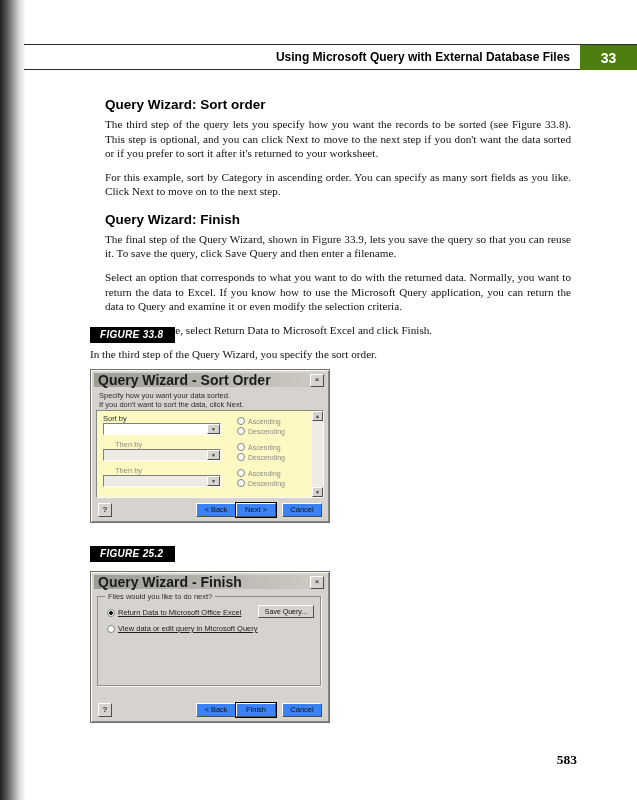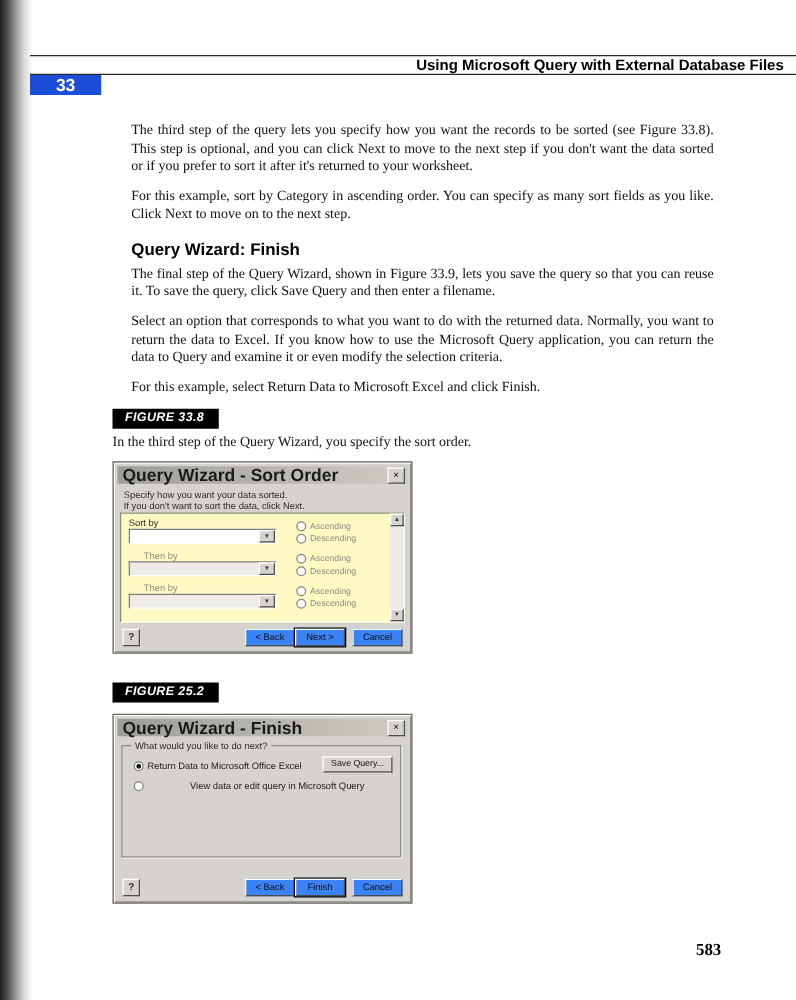--- a/index.html
+++ b/index.html
@@ -4,24 +4,24 @@
 <style>
   html,body{margin:0;padding:0;}
   body{width:637px;height:800px;position:relative;background:#ffffff;overflow:hidden;
        font-family:"Liberation Serif",serif;color:#111;}
 
   
   .binding{position:absolute;left:0;top:0;bottom:0;width:26px;
     background:linear-gradient(to right,#1e1e1e 0px,#4f4f4f 6px,#8f8f8f 12px,#d8d8d8 19px,#ffffff 26px);}
 
   
-  .header{position:absolute;left:24px;top:44px;right:0;height:25px;border-top:1px solid #2a2a2a;display:flex;flex-direction:column;}
+  .header{position:absolute;left:24px;top:44px;right:0;height:25px;border-top:1px solid #2a2a2a;display:flex;}
   .header-title{flex:1;border-bottom:1px solid #2a2a2a;display:flex;align-items:center;justify-content:flex-end;
     padding-right:10px;font-family:"Liberation Sans",sans-serif;font-weight:bold;font-size:12px;color:#000;}
-  .chapter-box{width:57px;background:#1d4ed8;color:#fff;display:flex;align-items:center;justify-content:center;
+  .chapter-box{width:57px;background:#4d7c0f;color:#fff;display:flex;align-items:center;justify-content:center;
     font-family:"Liberation Sans",sans-serif;font-weight:bold;font-size:14px;}
 
   
   .content{position:absolute;left:105px;top:97px;width:466px;}
   .content h2{font-family:"Liberation Sans",sans-serif;font-size:13.5px;font-weight:bold;margin:0 0 5px 0;color:#000;}
   .content h2.second{margin-top:13px;}
   .content p{font-size:11.2px;line-height:1.3;margin:0 0 9px 0;text-align:justify;}
 
   
   .figure-block{position:absolute;left:62px;width:508px;padding-left:28px;}
@@ -76,39 +76,40 @@
   .win-btn{width:40px;height:14px;background:#3b82f6;border:1px solid;border-color:#fff #4e4e49 #4e4e49 #fff;
     font-family:"Liberation Sans",sans-serif;font-size:7.5px;color:#111;display:flex;align-items:center;
     justify-content:center;box-sizing:border-box;}
   .win-btn.default{box-shadow:0 0 0 1px #000;}
   .win-btn.gap{margin-left:6px;}
 
   .groupbox{position:absolute;left:6px;right:8px;top:24px;height:88px;
     border:1px solid #8f8f88;box-shadow:1px 1px 0 0 #f6f4ef;}
   .group-label{position:absolute;top:-5px;left:7px;background:#d6d3ce;padding:0 3px;font-size:7.5px;color:#2c2c2c;}
   .option-row{position:absolute;left:9px;display:flex;align-items:center;}
-  .opt1{top:11px;} .opt2{top:27px;gap:34px;}
-  .option-label{font-size:7.5px;color:#1b1b1b;}
+  .opt1{top:11px;} .opt2{top:27px;}
+  .option-label{font-size:7.5px;color:#1b1b1b;text-decoration:underline;}
   .save-btn{position:absolute;right:6px;top:8px;width:56px;height:13px;background:#d6d3ce;border:1px solid;
     border-color:#fff #4e4e49 #4e4e49 #fff;font-size:7px;display:flex;align-items:center;justify-content:center;
     box-sizing:border-box;color:#111;}
 
   .page-number{position:absolute;right:60px;top:752px;font-weight:bold;font-size:13.5px;color:#000;}
 </style>
 </head>
 <body>
 
 <div class="binding"></div>
 
 <div class="header">
   <div class="header-title">Using Microsoft Query with External Database Files</div>
   <div class="chapter-box">33</div>
 </div>
 
 <div class="content">
+  <h2>Query Wizard: Sort order</h2>
   <p>The third step of the query lets you specify how you want the records to be sorted (see Figure 33.8). This step is optional, and you can click Next to move to the next step if you don't want the data sorted or if you prefer to sort it after it's returned to your worksheet.</p>
   <p>For this example, sort by Category in ascending order. You can specify as many sort fields as you like. Click Next to move on to the next step.</p>
   <h2 class="second">Query Wizard: Finish</h2>
   <p>The final step of the Query Wizard, shown in Figure 33.9, lets you save the query so that you can reuse it. To save the query, click Save Query and then enter a filename.</p>
   <p>Select an option that corresponds to what you want to do with the returned data. Normally, you want to return the data to Excel. If you know how to use the Microsoft Query application, you can return the data to Query and examine it or even modify the selection criteria.</p>
   <p>For this example, select Return Data to Microsoft Excel and click Finish.</p>
 </div>
 
 <div class="figure-block fig1">
   <div class="figure-label">FIGURE 33.8</div>
@@ -214,21 +215,21 @@
 
   <div class="dialog d-finish">
     <div class="titlebar">
       <span class="titlebar-text">Query Wizard - Finish</span>
       <span class="close-btn">
           <span>×</span>
         </span>
     </div>
 
     <div class="groupbox">
-      <span class="group-label">What would you like to do next?</span>
+      <span class="group-label">Files would you like to do next?</span>
       <div class="option-row opt1">
         <span class="radio checked"></span>
         <span class="option-label">Return Data to Microsoft Office Excel</span>
       </div>
       <div class="option-row opt2">
         <span class="radio"></span>
         <span class="option-label">View data or edit query in Microsoft Query</span>
       </div>
       <div class="save-btn">Save Query...</div>
     </div>

